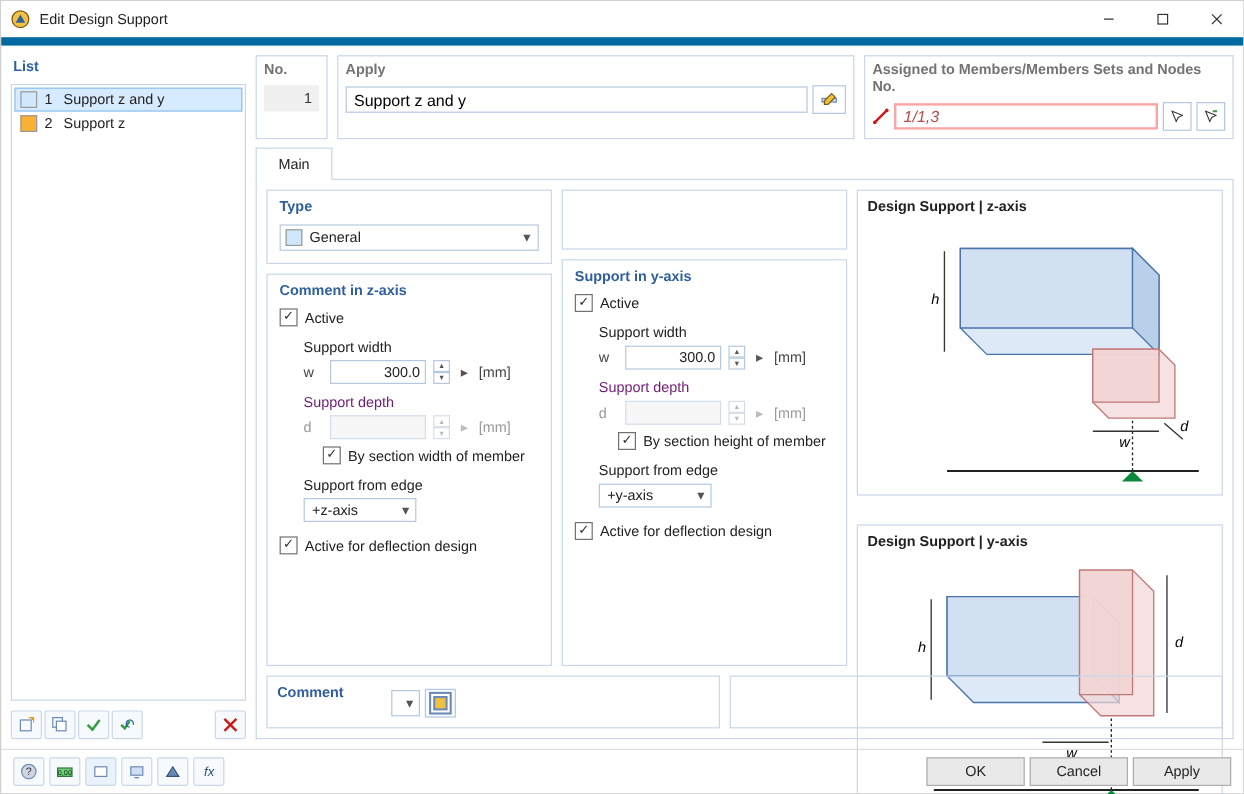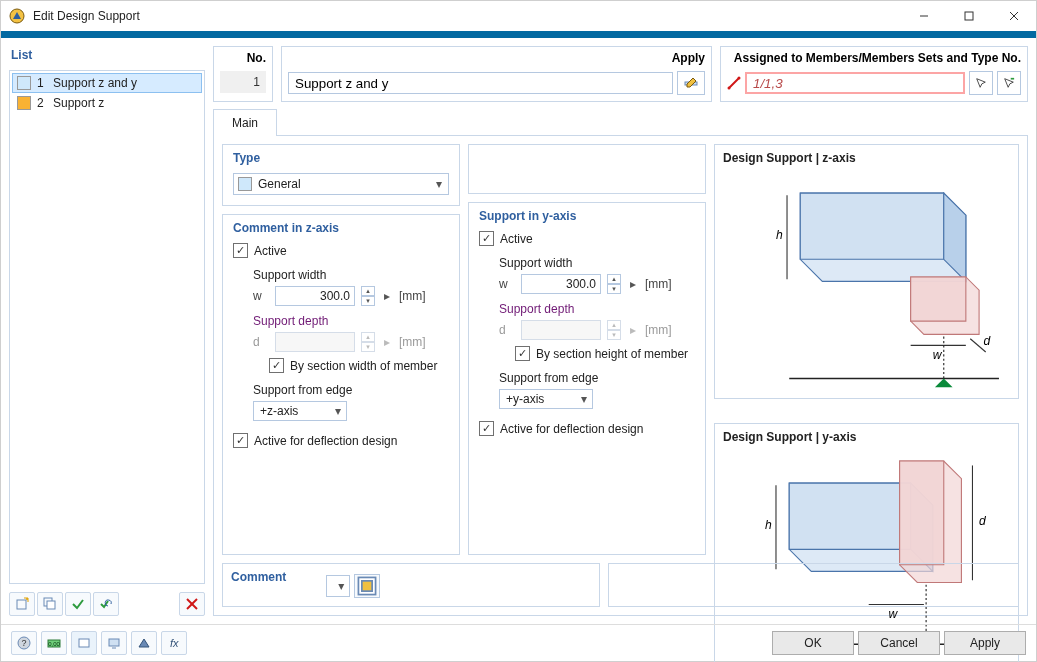--- a/index.html
+++ b/index.html
@@ -92,23 +92,22 @@
     min-width: 0;
   }
   .top-row {
     display: flex; gap: 8px; margin-bottom: 6px;
   }
   .top-box {
     border: 1px solid #c9d7e8;
     display: flex; flex-direction: column;
   }
   .top-box .hdr {
-    color: #000000; font-weight: 600;
+    color: #737373; font-weight: 600;
     padding: 4px 6px 6px 6px;
-    text-align: right;
   }
   .top-box .body {
     padding: 0 6px 6px 6px;
     display: flex; align-items: center; gap: 4px;
   }
   .no-box { width: 58px; }
   .no-value {
     width: 100%; height: 22px; background: #f0f0f0;
     display:flex; align-items:center; justify-content:flex-end;
     padding:0 6px; box-sizing:border-box; color:#333;
@@ -358,21 +357,21 @@
             <input class="name-input" value="Support z and y" style="">
             <div class="name-edit-btn">
               <svg viewBox="0 0 14 14" width="14" height="14">
                   <rect x="1" y="6" width="12" height="3" fill="#cfe0f2" stroke="#6a8ab5"></rect>
                   <path d="M9 2 L12 5 L6 11 L3 11 L3 8 Z" fill="#f0c040" stroke="#7a5a10"></path>
                 </svg>
             </div>
           </div>
         </div>
         <div class="top-box assigned-box">
-          <div class="hdr">Assigned to Members/Members Sets and Type No.</div>
+          <div class="hdr">Assigned to Members/Members Sets and Nodes No.</div>
           <div class="body">
             <svg width="14" height="14">
                 <line x1="2" y1="12" x2="12" y2="2" stroke="#d01717" stroke-width="2"></line>
                 <circle cx="2" cy="12" r="1.5" fill="#d01717"></circle>
                 <circle cx="12" cy="2" r="1.5" fill="#d01717"></circle>
               </svg>
             <input class="assigned-input" value="1/1,3" style="">
             <div class="pick-btn">
                 <svg viewBox="0 0 14 14" width="12" height="12">
                   <path d="M2 2 L6 12 L8 8 L12 6 Z" fill="#fff" stroke="#333"></path>

